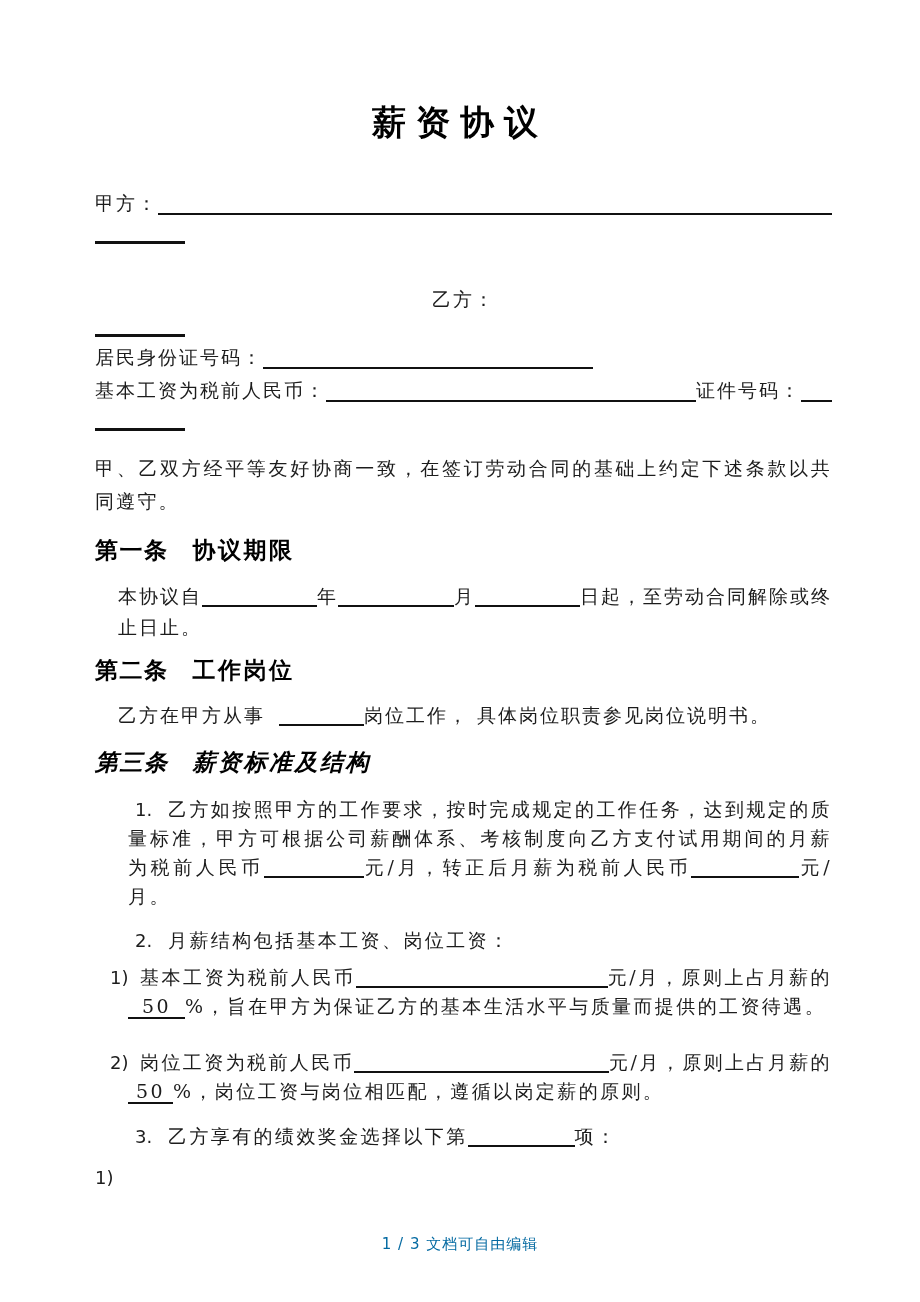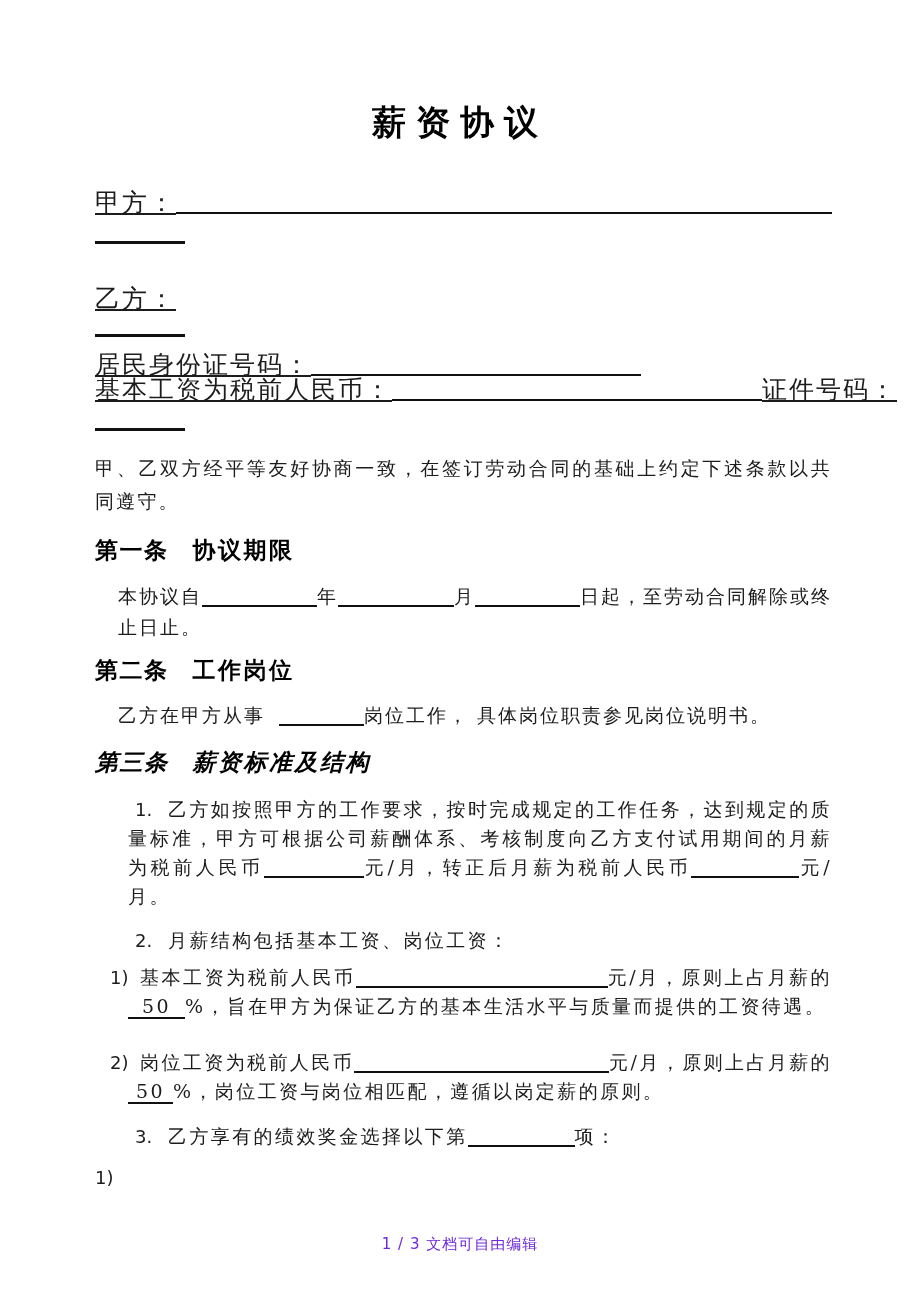--- a/index.html
+++ b/index.html
@@ -7,62 +7,62 @@
     position:relative;width:920px;height:1302px;background:#ffffff;overflow:hidden;
     font-family:"DejaVu Serif","Liberation Serif",serif;color:#1c1c1c;
   }
   .abs{position:absolute;left:95px;right:88px;}
   .title{
     position:absolute;top:100px;left:0;right:0;text-align:center;margin:0;
     font-family:"DejaVu Sans","Liberation Sans",sans-serif;
     font-size:34px;font-weight:bold;letter-spacing:10px;color:#000;
   }
   
-  .fillrow{display:flex;align-items:flex-start;font-size:25px;letter-spacing:2px;line-height:26px;text-decoration:underline;}
+  .fillrow{display:flex;align-items:center;font-size:19px;letter-spacing:2px;line-height:26px;}
   .fillrow .lbl{white-space:nowrap;flex:none;}
   .fill{flex:1 1 auto;border-bottom:2px solid #111;height:22px;}
   .blank{display:inline-block;border-bottom:2px solid #111;height:0.95em;margin-bottom:-4px;}
   .sig{position:absolute;left:95px;width:90px;border-bottom:3px solid #111;height:0;}
   .para{font-size:19px;letter-spacing:2.2px;line-height:33px;text-align:justify;}
   .body1{font-size:19px;letter-spacing:2px;line-height:31px;margin-left:23px;text-align:justify;}
   .heading{display:flex;font-family:"DejaVu Sans","Liberation Sans",sans-serif;
     font-weight:bold;font-size:23px;color:#000;letter-spacing:1.5px;line-height:24px;}
   .heading .hnum{flex:none;}
   .heading .htitle{margin-left:24px;flex:none;letter-spacing:2.5px;}
   .item{padding-left:33px;font-size:19px;letter-spacing:2.4px;line-height:29px;text-align:justify;}
   .item .inum{position:absolute;left:0;top:0;letter-spacing:0;
     font-family:"DejaVu Sans","Liberation Sans",sans-serif;font-size:18px;}
   .ind40{text-indent:40px;}
   .ind12{text-indent:12px;}
   .subnum{left:3px !important;}
   .pct{border-bottom:2px solid #111;padding:0 14px;}
   .pct2{border-bottom:2px solid #111;padding:0 8px;}
   .footer{position:absolute;top:1235px;left:0;right:0;text-align:center;
-    font-family:"DejaVu Sans","Liberation Sans",sans-serif;font-size:15px;color:#6d28d9;letter-spacing:1px;}
+    font-family:"DejaVu Sans","Liberation Sans",sans-serif;font-size:15px;color:#0369a1;letter-spacing:1px;}
 </style>
 </head>
 <body>
 
 <div class="page">
 
   <h1 class="title">薪资协议</h1>
 
   <div class="abs fillrow" style="top:190px;">
     <span class="lbl">甲方：</span>
     <span class="fill"></span>
   </div>
   <div class="sig" style="top:241px;"></div>
 
   <div class="abs fillrow" style="top:286px;flex-direction:column;">
     <span class="lbl">乙方：</span>
     <span class="fill"></span>
   </div>
   <div class="sig" style="top:334px;"></div>
 
-  <div class="abs fillrow" style="top:344px;margin-top:8px;">
+  <div class="abs fillrow" style="top:344px;">
     <span class="lbl">居民身份证号码：</span>
     <span class="fill" style="flex:0 0 330px;"></span>
   </div>
 
   <div class="abs fillrow" style="top:377px;">
     <span class="lbl">基本工资为税前人民币：</span>
     <span class="fill" style="flex:0 0 370px;"></span>
     <span class="lbl">证件号码：</span>
     <span class="fill"></span>
   </div>

